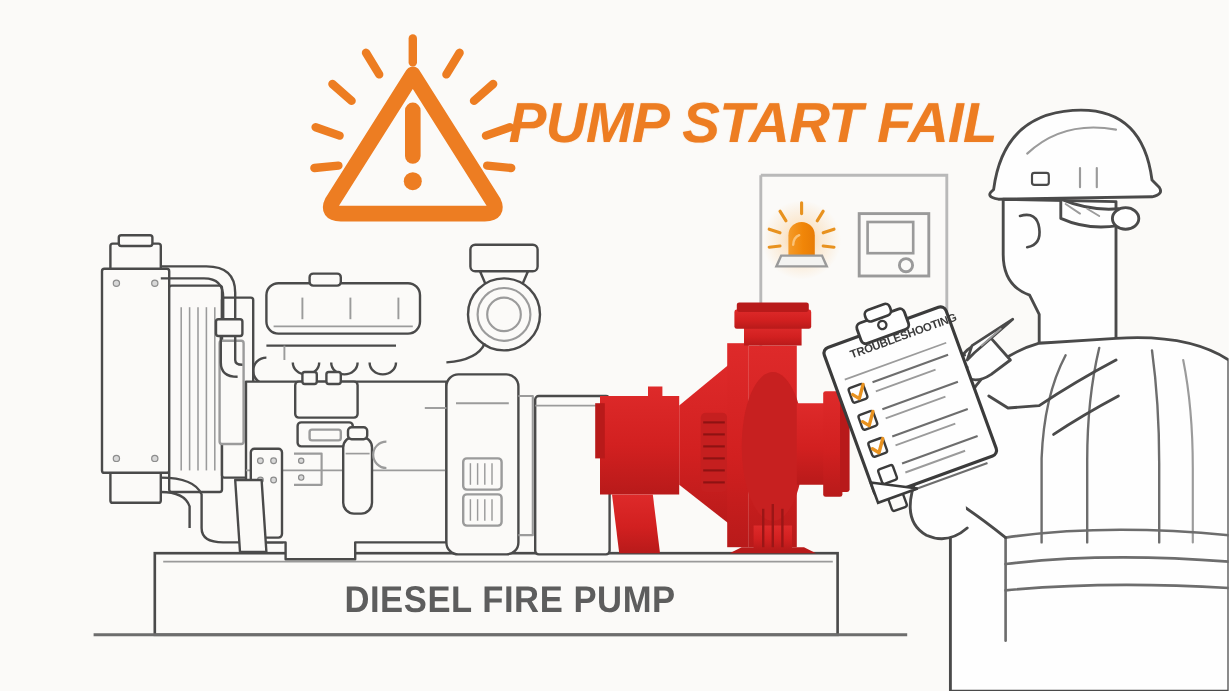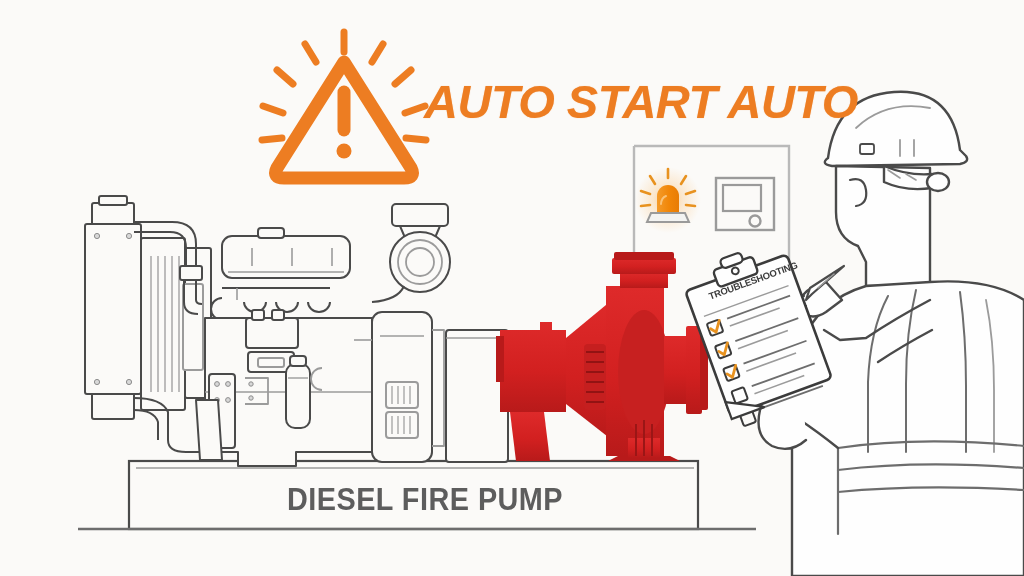--- a/index.html
+++ b/index.html
@@ -364,18 +364,18 @@
         <line x1="733" y1="388" x2="786" y2="388" stroke="#9b9b9b" stroke-width="1.6"></line>
 
         <rect x="712" y="402" width="13" height="13" rx="2" fill="none" stroke="#3b3b3b" stroke-width="2"></rect>
         <line x1="733" y1="404" x2="800" y2="404" stroke="#6d6d6d" stroke-width="1.8"></line>
       </g>
 
       <path d="M703 386 L738 404 L703 404 Z" fill="#fefefe" stroke="#3b3b3b" stroke-width="2.2"></path>
     </g>
   </svg>
 
-  <div class="alert-title">AUTO START AUTO</div>
+  <div class="alert-title">PUMP START FAIL</div>
 
   <div class="base-label">DIESEL FIRE PUMP</div>
 
   <div class="clip-title">TROUBLESHOOTING</div>
 </div>
 
 </body></html>

